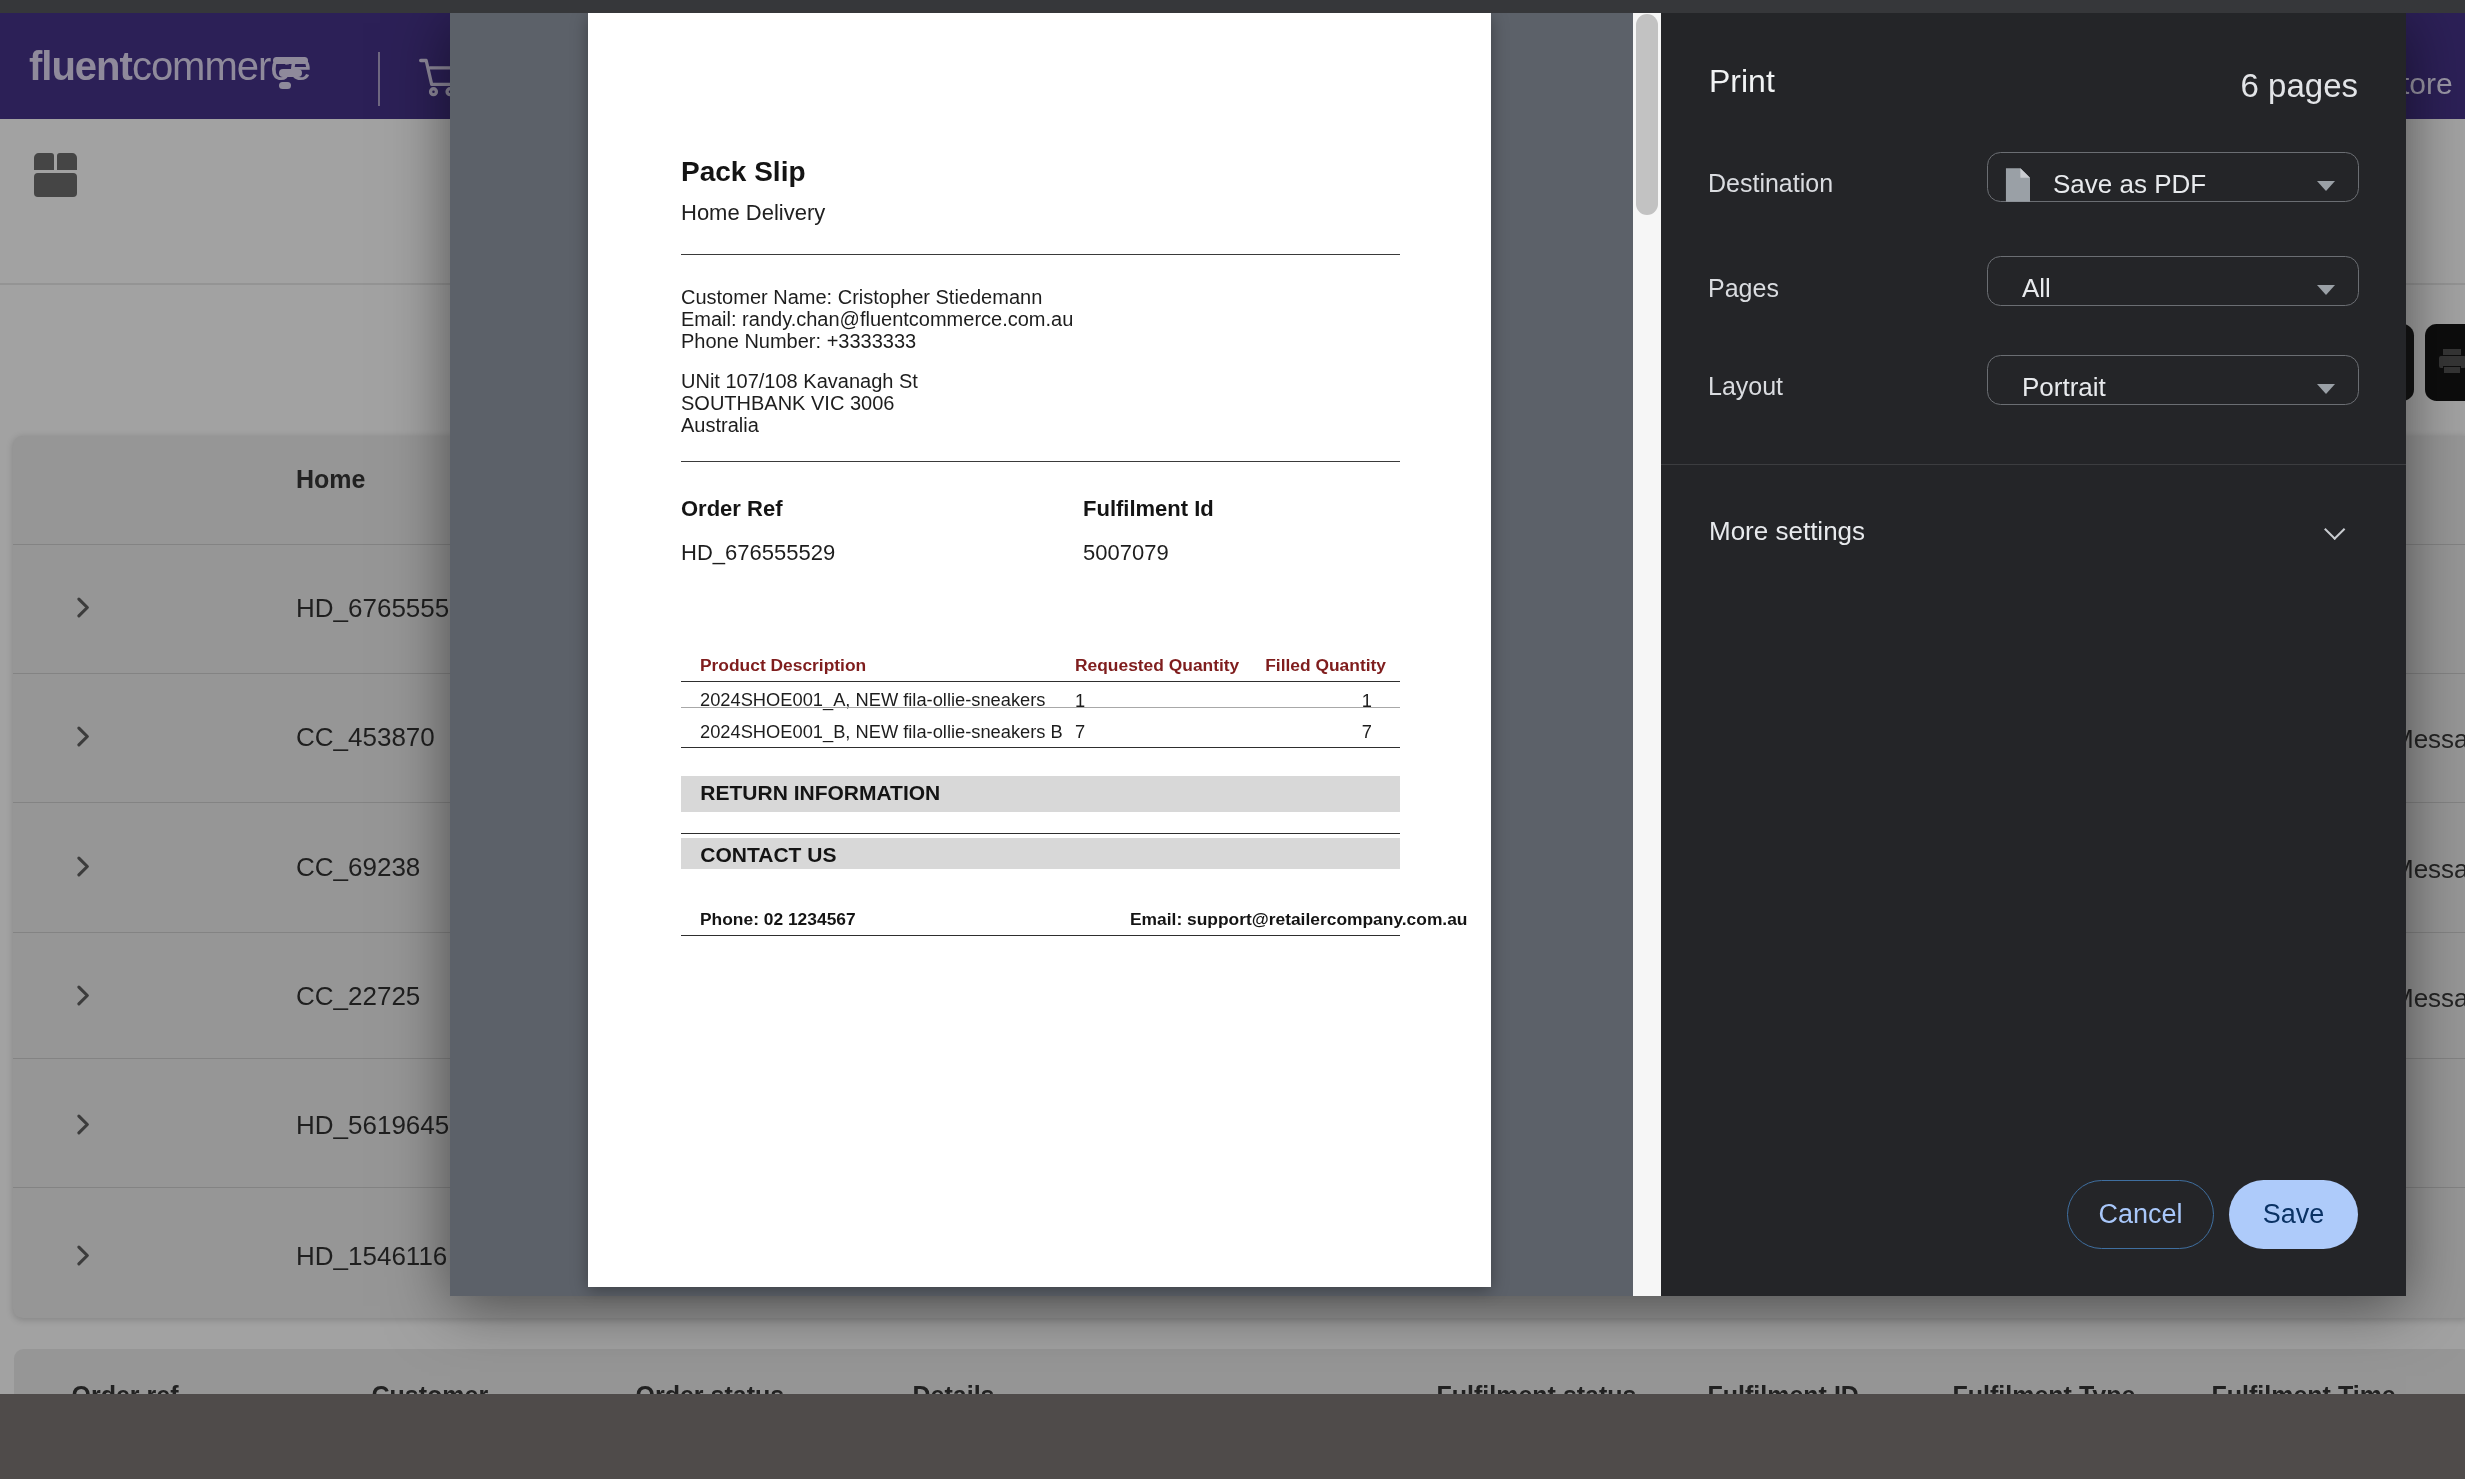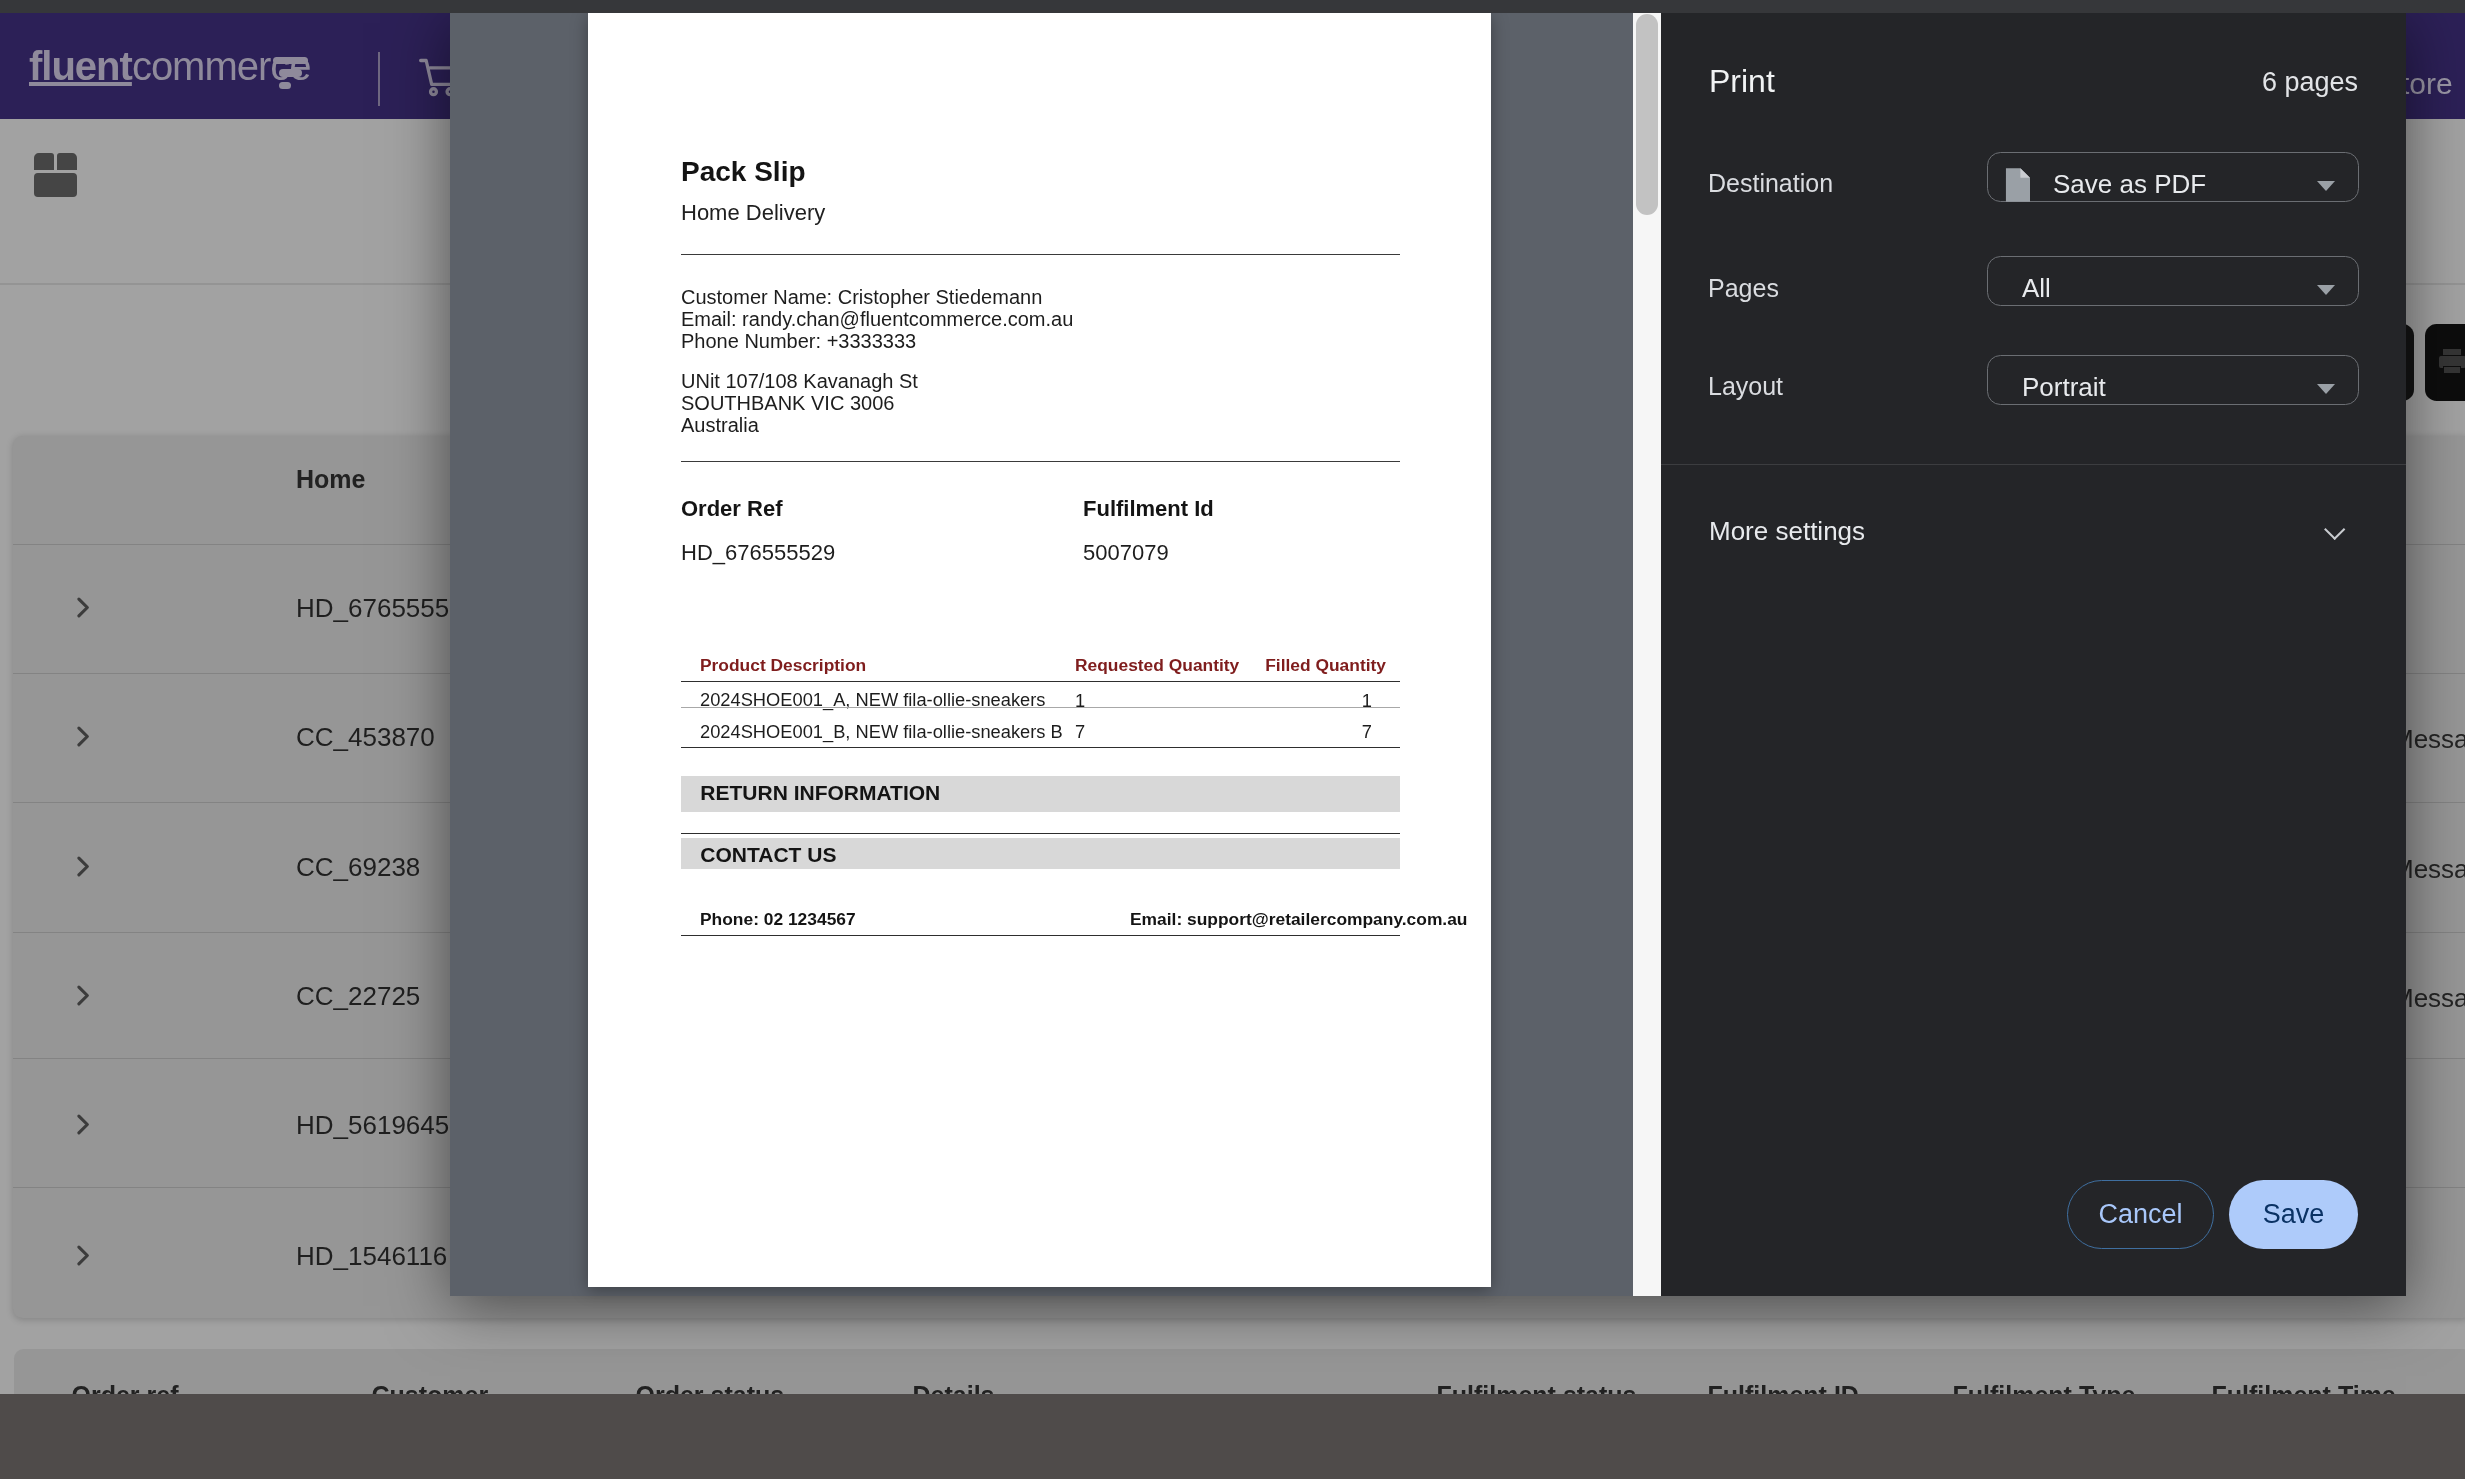--- a/index.html
+++ b/index.html
@@ -4,21 +4,21 @@
 <style>
   * { margin:0; padding:0; box-sizing:border-box; }
   html,body { width:2466px; height:1479px; }
   body { position:relative; overflow:hidden; background:#a2a2a2;
          font-family:"Liberation Sans", sans-serif; }
 
   
   .top-strip { position:absolute; left:0; top:0; width:2466px; height:12.6px; background:#36373a; z-index:40; }
   .purple-bar { position:absolute; left:0; top:12.6px; width:2466px; height:106px; background:#2c2057; }
   .brand { position:absolute; left:29px; top:31px; font-size:40px; color:#8f8a9b; letter-spacing:-1px; }
-  .brand b { font-weight:700;text-decoration:underline; }
+  .brand b { font-weight:700; }
   .brand-mark { position:absolute; left:273px; top:44px; width:39px; height:33px; }
   .brand-mark i { position:absolute; left:0; background:#8f8a9b; border-radius:4.8px; height:7.7px; display:block; }
   .brand-mark i:nth-child(1){ top:0; width:35px; }
   .brand-mark i:nth-child(2){ top:12.6px; left:5.8px; width:23px; }
   .brand-mark i:nth-child(3){ top:25px; left:5.8px; width:12.6px; }
   .bar-divider { position:absolute; left:378px; top:39px; width:1.9px; height:54px; background:#6f6881; }
   .cart-icon { position:absolute; left:417px; top:42px; width:44px; height:44px; }
   .store-label { position:absolute; left:2381px; top:54px; font-size:30px; color:#9b97a6; }
 
   .page-divider { position:absolute; left:0; top:283px; width:2466px; height:1.9px; background:#949494; }
@@ -67,21 +67,21 @@
   .doc-secbar { position:absolute; left:93px; width:719px; background:#d8d8d8; }
   .doc-secbar span { position:absolute; left:19.3px; font-size:21px; font-weight:700; color:#141414; }
   .doc-th { position:absolute; font-size:17.4px; font-weight:700; color:#7f1d1d; }
   .doc-td { position:absolute; font-size:18.3px; color:#1d1d1d; white-space:nowrap; }
   .doc-row-divider { position:absolute; left:93px; width:719px; height:1px; background:#a8a8a8; }
   .doc-contact { position:absolute; font-size:17.4px; font-weight:700; color:#141414; white-space:nowrap; }
 
   
   .panel { position:absolute; left:1211px; top:0; width:745px; height:1283px; background:#242528; color:#e8eaed; }
   .panel-title { position:absolute; left:48px; top:50px; font-size:32px; color:#f1f3f4; }
-  .pages-count { position:absolute; right:48px; top:54px; font-size:27px; color:#e2e4e7; }
+  .pages-count { position:absolute; right:48px; top:54px; font-size:33px; color:#e2e4e7; }
   .field-label { position:absolute; left:47px; font-size:25px; color:#dadce0; }
   .dropdown { position:absolute; left:326px; width:372px; height:50px; border:1.9px solid #6b6e73; border-radius:13.5px; }
   .dropdown .dd-text { position:absolute; left:34px; top:16.4px; font-size:26px; color:#e8eaed; }
   .dropdown .dd-text.with-icon { left:65px; }
   .caret-down { position:absolute; right:23px; top:28px; width:0; height:0;
                 border-left:9.7px solid transparent; border-right:9.7px solid transparent; border-top:10.6px solid #9aa0a6; }
   .pdf-icon { position:absolute; left:16.4px; top:15.4px; width:26px; height:34px; }
   .panel-divider { position:absolute; left:0; top:451px; width:745px; height:1px; background:#3c3d40; }
   .more-settings { position:absolute; left:0; top:488px; width:745px; height:64px; cursor:pointer; }
   .more-settings span { position:absolute; left:48px; top:15.4px; font-size:26px; color:#e8eaed; }

